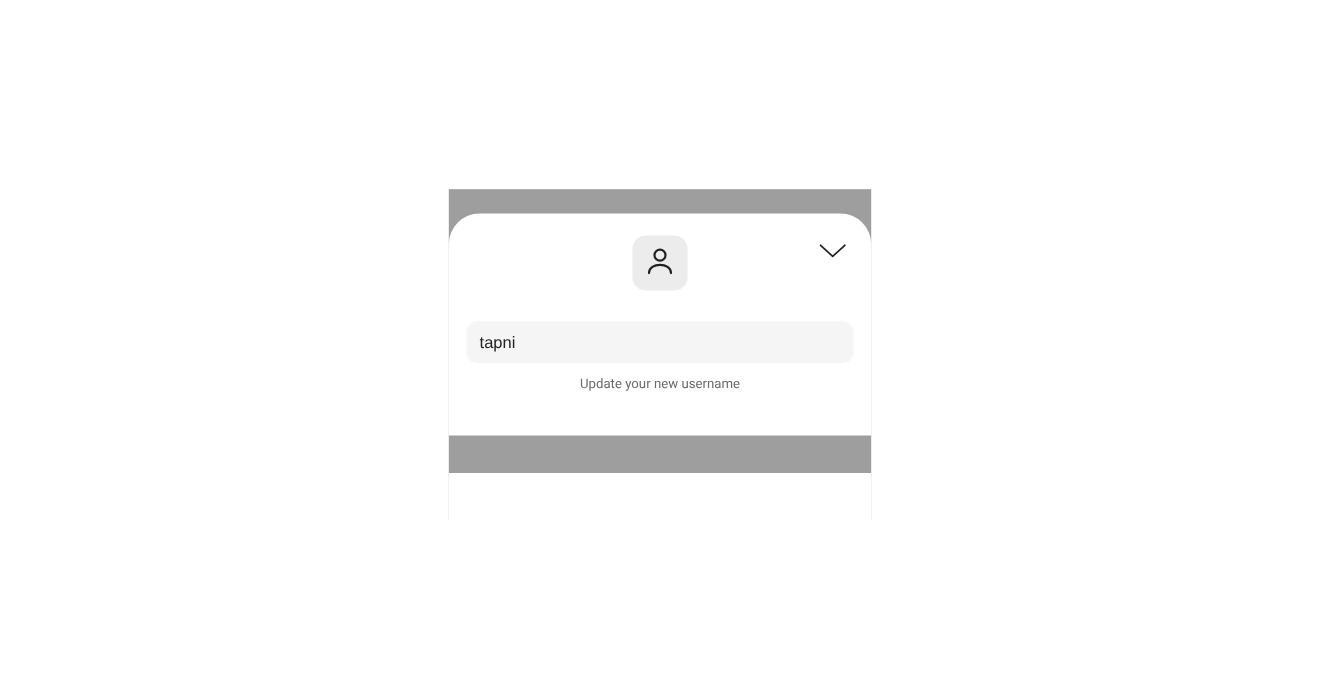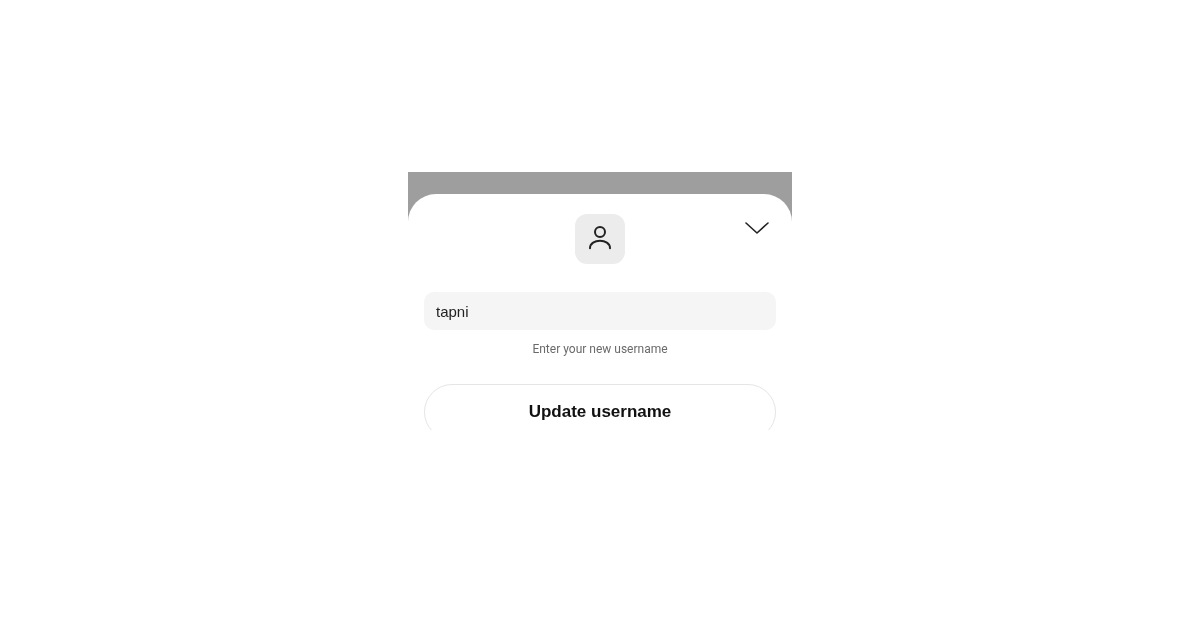--- a/index.html
+++ b/index.html
@@ -124,21 +124,20 @@
           <svg width="26" height="16" viewBox="0 0 26 16" fill="none" stroke="#222" stroke-width="1.6" stroke-linecap="round" stroke-linejoin="round">
             <polyline points="2,3 13,13 24,3"></polyline>
           </svg>
         </span>
       </div>
 
     </div>
 
     <input type="text" class="username-input" value="tapni" style="">
 
-    <div class="hint-text">Enter your new username</div>
+    <div class="hint-text">Update your new username</div>
 
-    <button class="update-button">Update username</button>
 
   </div>
 
   <div class="white-cover"></div>
 
 </div>
 
 </body></html>

